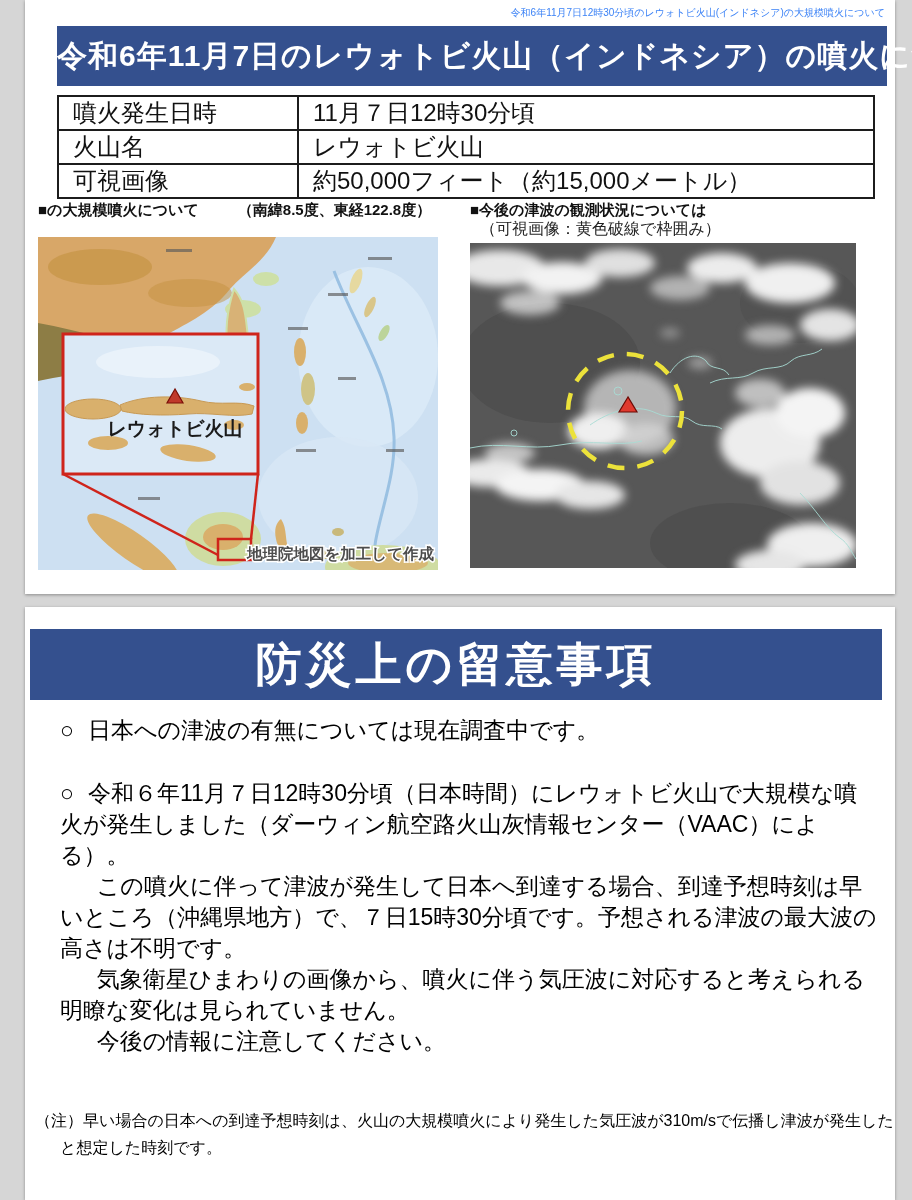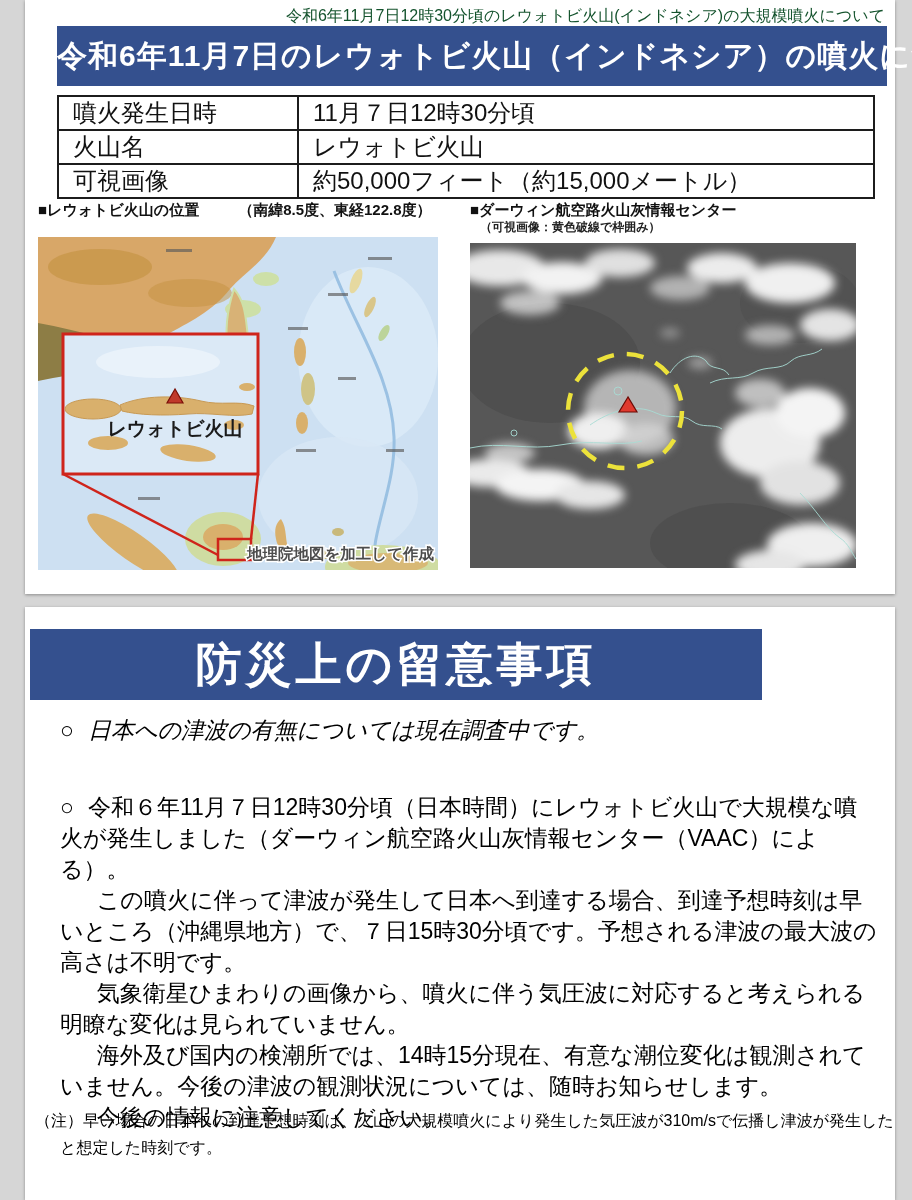--- a/index.html
+++ b/index.html
@@ -1,41 +1,41 @@
 <!DOCTYPE html>
 <html><head>
 <meta charset="utf-8">
 <style>
   html,body{margin:0;padding:0;}
   body{font-family:"Liberation Sans","DejaVu Sans",sans-serif;background:#d6d6d6;}
   .canvas{position:relative;width:912px;height:1200px;overflow:hidden;background:#d6d6d6;margin:0 auto;}
   .page{position:absolute;left:25px;width:870px;background:#ffffff;box-shadow:0 1px 3px rgba(0,0,0,.35);}
   #page1{top:0;height:594px;}
   #page2{top:607px;height:593px;}
-  .doc-note{position:absolute;right:10px;font-size:16px;color:#14532d;letter-spacing:0;white-space:nowrap;}
+  .doc-note{position:absolute;right:10px;font-size:10px;color:#3b82f6;letter-spacing:0;white-space:nowrap;}
   #page1 .doc-note{top:6px;}
   #page2 .doc-note{top:5px;}
   .banner{position:absolute;background:#34508e;color:#ffffff;font-weight:bold;text-align:center;white-space:nowrap;}
   #banner1{left:32px;top:26px;width:830px;height:60px;line-height:60px;font-size:30px;letter-spacing:1px;}
-  #banner2{left:5px;top:22px;width:732px;height:71px;line-height:71px;font-size:46px;letter-spacing:4px;}
+  #banner2{left:5px;top:22px;width:852px;height:71px;line-height:71px;font-size:46px;letter-spacing:4px;}
   table.facts{position:absolute;left:32px;top:95px;width:818px;border-collapse:collapse;}
   table.facts td{border:2px solid #1c1c1c;height:32px;font-size:24px;color:#111;padding:0 0 0 14px;vertical-align:middle;}
   table.facts td.lbl{width:224px;}
   .cap{position:absolute;font-size:15px;font-weight:bold;color:#111;white-space:nowrap;}
   #cap-map{left:13px;top:201px;}
   #cap-map .coords{margin-left:39px;}
   #cap-sat{left:445px;top:201px;}
-  .subcap{position:absolute;left:455px;top:219px;font-size:12px;font-weight:bold;color:#222;white-space:nowrap;}
+  .subcap{position:absolute;left:455px;top:219px;font-size:16px;font-weight:normal;color:#222;white-space:nowrap;}
   #map-wrap{position:absolute;left:13px;top:237px;width:400px;height:333px;}
   #sat-wrap{position:absolute;left:445px;top:243px;width:386px;height:325px;}
   .body-text{position:absolute;left:35px;top:108px;width:818px;font-size:23px;line-height:31px;color:#000;}
   .body-text p{margin:0;}
   p.bullet{margin-bottom:0;}
   p.bullet .marker{margin-right:14px;}
-  p.gap-after{margin-bottom:46px;font-style:italic;}
+  p.gap-after{margin-bottom:32px;}
   p.indent{text-indent:1.6em;}
   .note{position:absolute;left:10px;top:500px;width:848px;font-size:16px;line-height:27px;color:#000;padding-left:25px;text-indent:-25px;}
   svg text{font-family:"Liberation Sans","DejaVu Sans",sans-serif;}
 </style>
 </head>
 <body>
 
 <div class="canvas">
 
   <div class="page" id="page1">
@@ -53,23 +53,23 @@
         <td>レウォトビ火山</td>
       </tr>
       <tr>
         <td class="lbl">可視画像</td>
         <td>約50,000フィート（約15,000メートル）</td>
       </tr>
     </tbody>
       </table>
 
     <div class="cap" id="cap-map">
-      <span>■レウォトビ火山の位置</span><span class="coords">（南緯8.5度、東経122.8度）</span>
-    </div>
-    <div class="cap" id="cap-sat">■ダーウィン航空路火山灰情報センター</div>
+      <span>■の大規模噴火について</span><span class="coords">（南緯8.5度、東経122.8度）</span>
+    </div>
+    <div class="cap" id="cap-sat">■今後の津波の観測状況については</div>
     <div class="subcap">（可視画像：黄色破線で枠囲み）</div>
 
     <div id="map-wrap">
       <svg width="400" height="333" viewBox="0 0 400 333">
 
         <rect x="0" y="0" width="400" height="333" fill="#cde0f2"></rect>
         <ellipse cx="330" cy="120" rx="70" ry="90" fill="#dcebf7" opacity="0.8"></ellipse>
         <ellipse cx="300" cy="260" rx="80" ry="60" fill="#d8e7f5" opacity="0.8"></ellipse>
 
         <path d="M296,34 C318,92 354,140 356,200 C358,250 332,295 336,333" stroke="#93bce0" stroke-width="3" fill="none" opacity="0.9"></path>
@@ -189,20 +189,19 @@
   </div>
 
   <div class="page" id="page2">
     <div class="banner" id="banner2">防災上の留意事項</div>
 
     <div class="body-text">
       <p class="bullet gap-after"><span class="marker">○</span><span>日本への津波の有無については現在調査中です。</span></p>
       <p class="bullet"><span class="marker">○</span><span>令和６年11月７日12時30分頃（日本時間）にレウォトビ火山で大規模な噴火が発生しました（ダーウィン航空路火山灰情報センター（VAAC）による）。</span></p>
       <p class="indent">この噴火に伴って津波が発生して日本へ到達する場合、到達予想時刻は早いところ（沖縄県地方）で、７日15時30分頃です。予想される津波の最大波の高さは不明です。</p>
       <p class="indent">気象衛星ひまわりの画像から、噴火に伴う気圧波に対応すると考えられる明瞭な変化は見られていません。</p>
-      <p class="indent">海外及び国内の検潮所では、14時15分現在、有意な潮位変化は観測されていません。今後の津波の観測状況については、随時お知らせします。</p>
       <p class="indent">今後の情報に注意してください。</p>
     </div>
 
     <div class="note"><span>（注）</span><span>早い場合の日本への到達予想時刻は、火山の大規模噴火により発生した気圧波が310m/sで伝播し津波が発生したと想定した時刻です。</span></div>
   </div>
 
 </div>
 
 </body></html>

